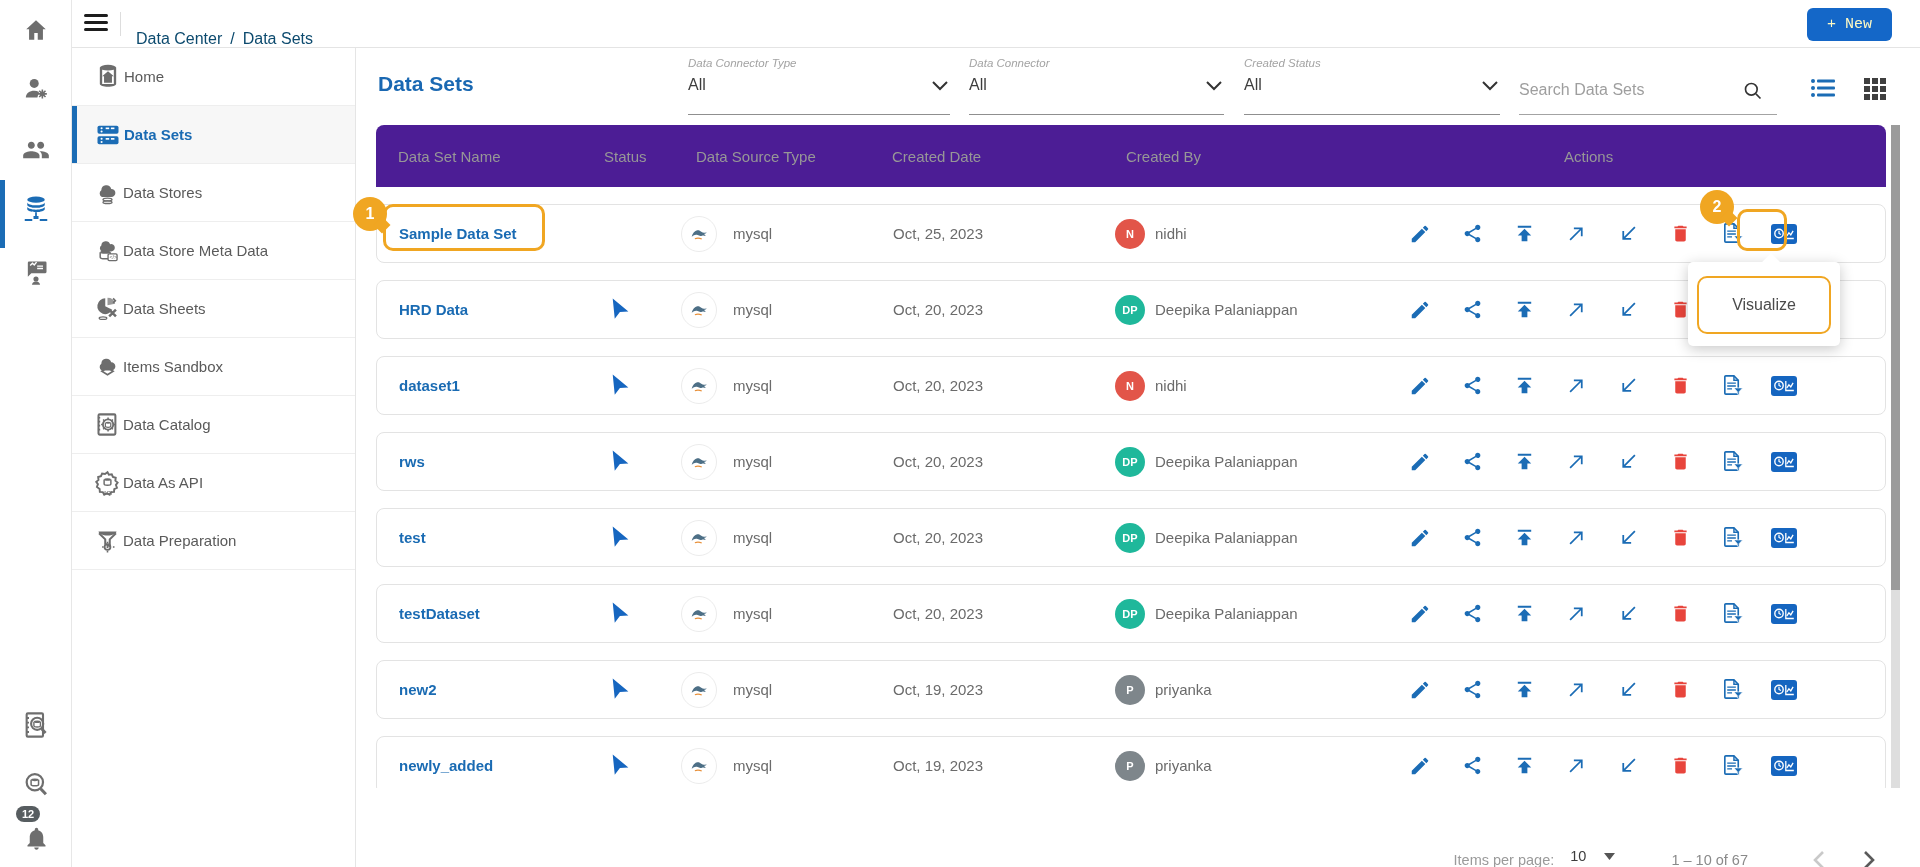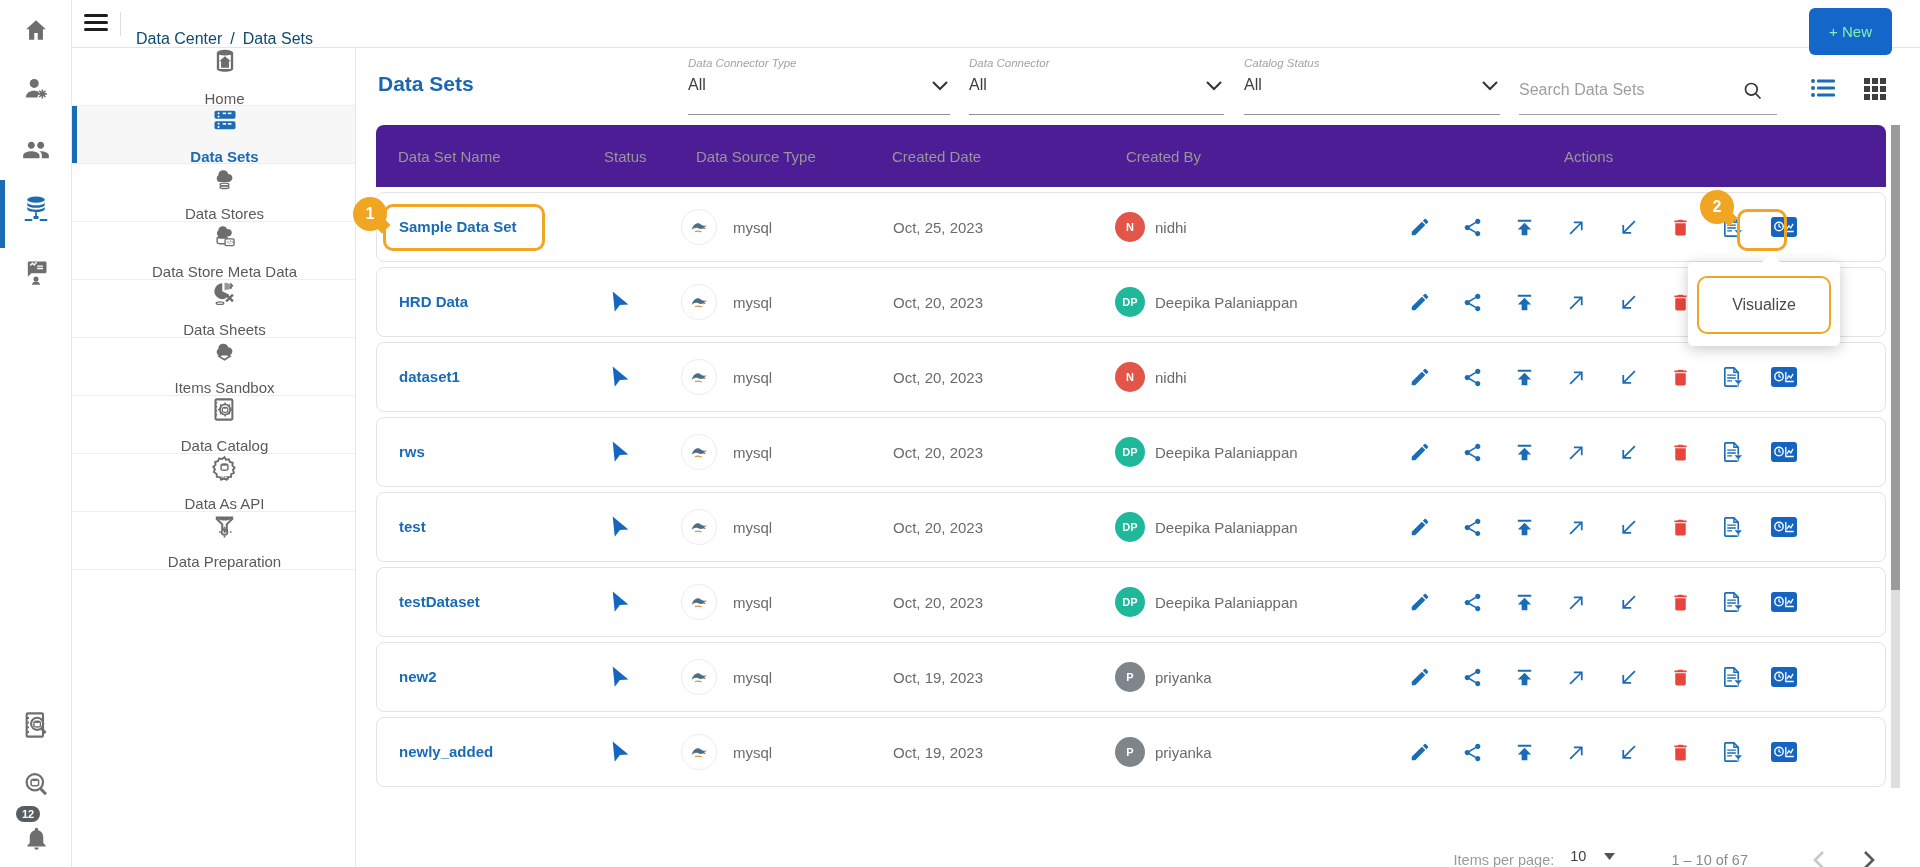--- a/index.html
+++ b/index.html
@@ -17,29 +17,29 @@
     font-size:11px; font-weight:bold; border-radius:9px; padding:2px 6px; }
 
   
   .topbar { position:absolute; left:72px; right:0; top:0; height:48px; background:#fff;
     border-bottom:1px solid #e4e4e4; z-index:4; }
   .hamburger { position:absolute; left:12px; top:14px; width:24px; height:20px; cursor:pointer; }
   .hamburger span { display:block; height:3px; background:#1d1d1d; border-radius:2px; margin-bottom:4px; }
   .tb-divider { position:absolute; left:48px; top:12px; width:1px; height:24px; background:#ddd; }
   .breadcrumb { position:absolute; left:64px; top:0; height:48px; display:flex; align-items:flex-end;
     gap:8px; font-size:16px; color:#0c4a6e; }
-  .btn-new { position:absolute; right:28px; top:8px; height:47px; padding:0 20px; background:#1467c8;
-    color:#86efac; font-size:15px; border:none; border-radius:6px; display:flex; align-items:center;
-    gap:6px; cursor:pointer; font-family:Liberation Sans, sans-serif; }
+  .btn-new { position:absolute; right:28px; top:8px; height:33px; padding:0 20px; background:#1467c8;
+    color:#fef9c3; font-size:15px; border:none; border-radius:6px; display:flex; align-items:center;
+    gap:6px; cursor:pointer; font-family:Liberation Mono, monospace; }
 
   
   .sidebar { position:absolute; left:72px; top:48px; width:284px; bottom:0; background:#fff;
     border-right:1px solid #e5e5e5; z-index:3; }
-  .side-item { position:relative; height:58px; display:flex; align-items:center; gap:14px;
-    padding-left:22px; border-bottom:1px solid #eee; cursor:pointer; font-size:15px; color:#5a5a5a;flex-direction:column; }
+  .side-item { position:relative; height:58px; display:flex; align-items:center; gap:2px;
+    padding-left:22px; border-bottom:1px solid #eee; cursor:pointer; font-size:15px; color:#5a5a5a; }
   .side-item svg { fill:#6d6d6d; flex:0 0 auto; }
   .side-item.active { background:#f7f7f7; color:#1a6bb3; font-weight:bold; }
   .side-item.active svg { fill:#1b6cb5; }
   .side-item.active::before { content:""; position:absolute; left:0; top:0; bottom:0; width:5px; background:#1b6cb5; }
 
   
   .main { position:absolute; left:356px; top:48px; right:0; bottom:0; background:#fff; }
   .page-title { position:absolute; left:22px; top:24px; font-size:21px; font-weight:bold; color:#1a68b2; }
 
   .filter { position:absolute; top:9px; height:58px; border-bottom:1px solid #8f8f8f; cursor:pointer; }
@@ -56,21 +56,21 @@
   .view-ico { position:absolute; top:30px; cursor:pointer; }
   .vi-list { left:1455px; } .vi-grid { left:1508px; }
 
   
   .card { position:absolute; left:20px; top:77px; width:1510px; height:663px; overflow:hidden; }
   .thead, .trow { display:grid; grid-template-columns:198px 80px 200px 230px 300px 1fr;
     align-items:center; padding-left:22px; }
   .thead { height:62px; background:#4c1d95; border-radius:8px 8px 0 0; color:#979797; font-size:15px; }
   .h-status { padding-left:8px; } .h-type { padding-left:20px; } .h-date { padding-left:16px; }
   .h-user { padding-left:20px; } .h-actions { padding-left:158px; }
-  .trow { height:70px; background:#fff; border:1px solid #e3e3e3; border-radius:8px; margin-top:5px; }
+  .trow { height:59px; background:#fff; border:1px solid #e3e3e3; border-radius:8px; margin-top:17px; }
   .c-name a { color:#1a6bb3; font-weight:bold; font-size:15px; text-decoration:none; cursor:pointer; }
   .c-status { padding-left:8px; }
   .c-type { padding-left:4px; display:flex; align-items:center; gap:16px; color:#6b6b6b; font-size:15px; }
   .src-circle { width:36px; height:36px; border-radius:50%; border:1px solid #ececec; background:#fff;
     display:flex; align-items:center; justify-content:center; }
   .c-date { padding-left:16px; color:#6b6b6b; font-size:15px; }
   .c-user { padding-left:8px; display:flex; align-items:center; gap:10px; color:#6b6b6b; font-size:15px; }
   .avatar { width:30px; height:30px; border-radius:50%; color:#fff; font-size:11px; font-weight:bold;
     display:flex; align-items:center; justify-content:center; }
   .c-actions { display:flex; align-items:center; gap:26px; }
@@ -291,21 +291,21 @@
       </svg>
   </div>
   <div class="filter f2">
     <div class="flabel">Data Connector</div>
     <div class="fvalue">All</div>
     <svg class="chev" width="16" height="10" viewBox="0 0 16 10">
         <path d="M1 1l7 7 7-7" fill="none" stroke="#333" stroke-width="2"></path>
       </svg>
   </div>
   <div class="filter f3">
-    <div class="flabel">Catalog Status</div>
+    <div class="flabel">Created Status</div>
     <div class="fvalue">All</div>
     <svg class="chev" width="16" height="10" viewBox="0 0 16 10">
         <path d="M1 1l7 7 7-7" fill="none" stroke="#333" stroke-width="2"></path>
       </svg>
   </div>
 
   <div class="searchbox">
     <input type="text" placeholder="Search Data Sets" style="">
     <svg class="search-ico" width="20" height="20" viewBox="0 0 24 24">
         <circle cx="10" cy="10" r="7" fill="none" stroke="#333" stroke-width="2"></circle>

